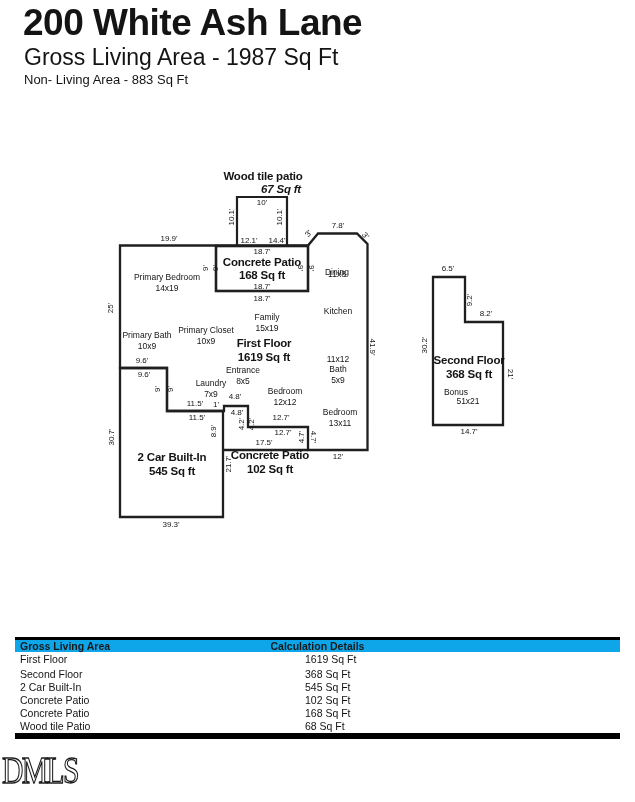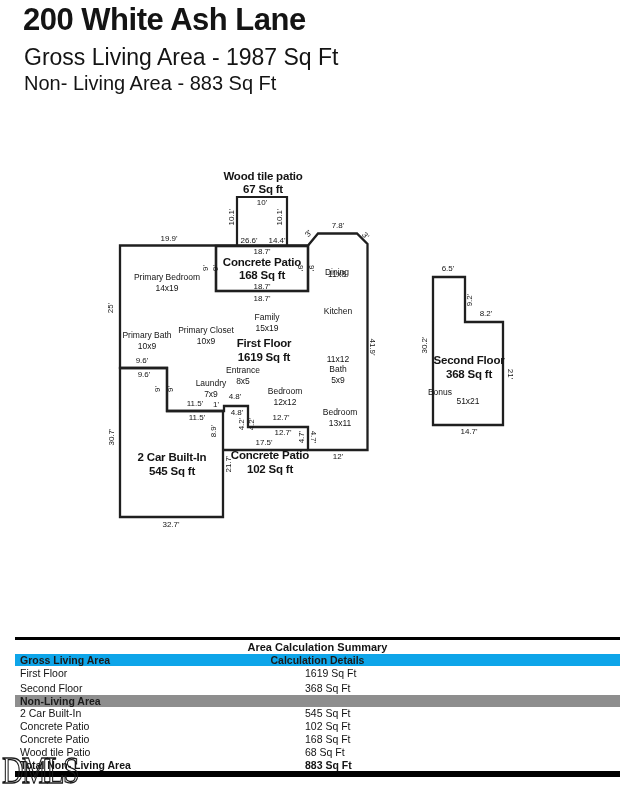--- a/index.html
+++ b/index.html
@@ -1,23 +1,23 @@
 <!DOCTYPE html>
 <html><head>
 <meta charset="utf-8">
 <style>
   html,body{margin:0;padding:0;}
   body{
     width:635px;height:802px;position:relative;background:#ffffff;
     font-family:"Liberation Sans",sans-serif;color:#141414;overflow:hidden;
   }
   
-  .hdr-title{position:absolute;left:23px;top:2px;font-size:31px;font-weight:700;letter-spacing:-0.5px;white-space:nowrap;}
+  .hdr-title{position:absolute;left:23px;top:2px;font-size:37px;font-weight:700;letter-spacing:-0.5px;white-space:nowrap;}
   .hdr-sub1{position:absolute;left:24px;top:44px;font-size:23px;font-weight:400;white-space:nowrap;}
-  .hdr-sub2{position:absolute;left:24px;top:72px;font-size:20px;font-weight:400;white-space:nowrap;}
+  .hdr-sub2{position:absolute;left:24px;top:72px;font-size:13px;font-weight:400;white-space:nowrap;}
   
   #plan-svg{position:absolute;left:0;top:0;pointer-events:none;}
   #plan-labels{position:absolute;left:0;top:0;width:635px;height:802px;}
   .lbl{position:absolute;white-space:nowrap;color:#141414;line-height:1;}
   .room{font-size:8.5px;}
   .dim{font-size:8px;}
   .area{font-size:11.5px;font-weight:700;letter-spacing:-0.2px;}
   
   .acs-table{position:absolute;left:15px;top:637px;width:605px;z-index:2;}
   .t-topbar{height:3px;background:#000;}
@@ -51,21 +51,21 @@
   <path class="wall" fill="none" stroke="#1f1f1f" stroke-width="2.3" stroke-linejoin="miter" d="M120,245.5 L308,245.5 L318,233.5 L357,233.5 L367.5,244 L367.5,450 L308,450 L308,427 L248,427 L248,406 L224,406 L224,411 L167,411 L167,368 L120,368 Z"></path>
   <path class="wall" fill="none" stroke="#1f1f1f" stroke-width="2.3" stroke-linejoin="miter" d="M120,368 L167,368 L167,411 L223,411 L223,517 L120,517 Z"></path>
   <rect class="wall" fill="none" stroke="#1f1f1f" stroke-width="2.6" x="216" y="246" width="92" height="45"></rect>
   <path class="wall" fill="none" stroke="#1f1f1f" stroke-width="2.2" d="M237,246 L237,197 L287,197 L287,246"></path>
   <path class="wall" fill="none" stroke="#1f1f1f" stroke-width="2.4" d="M223,450 L308,450"></path>
   <path class="wall" fill="none" stroke="#1f1f1f" stroke-width="2.3" stroke-linejoin="miter" d="M433,277 L465,277 L465,322 L503,322 L503,425 L433,425 Z"></path>
 </svg>
 
 <div id="plan-labels">
     <div class="lbl area" style="left: 263px; top: 177px; transform: translate(-50%, -50%);">Wood tile patio</div>
-    <div class="lbl area" style="left: 263px; top: 190px; transform: translate(-50%, -50%);">67 Sq ft</div>
+    <div class="lbl area" style="left: 281px; top: 190px; transform: translate(-50%, -50%); font-style: italic;">67 Sq ft</div>
     <div class="lbl area" style="left: 262px; top: 263px; transform: translate(-50%, -50%);">Concrete Patio</div>
     <div class="lbl area" style="left: 262px; top: 276px; transform: translate(-50%, -50%);">168 Sq ft</div>
     <div class="lbl area" style="left: 264px; top: 344px; transform: translate(-50%, -50%);">First Floor</div>
     <div class="lbl area" style="left: 264px; top: 358px; transform: translate(-50%, -50%);">1619 Sq ft</div>
     <div class="lbl area" style="left: 172px; top: 458px; transform: translate(-50%, -50%);">2 Car Built-In</div>
     <div class="lbl area" style="left: 172px; top: 472px; transform: translate(-50%, -50%);">545 Sq ft</div>
     <div class="lbl area" style="left: 270px; top: 456px; transform: translate(-50%, -50%);">Concrete Patio</div>
     <div class="lbl area" style="left: 270px; top: 470px; transform: translate(-50%, -50%);">102 Sq ft</div>
     <div class="lbl area" style="left: 469px; top: 361px; transform: translate(-50%, -50%);">Second Floor</div>
     <div class="lbl area" style="left: 469px; top: 375px; transform: translate(-50%, -50%);">368 Sq ft</div>
@@ -84,26 +84,26 @@
     <div class="lbl room" style="left: 338px; top: 369px; transform: translate(-50%, -50%);">Bath</div>
     <div class="lbl room" style="left: 338px; top: 380px; transform: translate(-50%, -50%);">5x9</div>
     <div class="lbl room" style="left: 243px; top: 370px; transform: translate(-50%, -50%);">Entrance</div>
     <div class="lbl room" style="left: 243px; top: 381px; transform: translate(-50%, -50%);">8x5</div>
     <div class="lbl room" style="left: 211px; top: 383px; transform: translate(-50%, -50%);">Laundry</div>
     <div class="lbl room" style="left: 211px; top: 394px; transform: translate(-50%, -50%);">7x9</div>
     <div class="lbl room" style="left: 285px; top: 391px; transform: translate(-50%, -50%);">Bedroom</div>
     <div class="lbl room" style="left: 285px; top: 402px; transform: translate(-50%, -50%);">12x12</div>
     <div class="lbl room" style="left: 340px; top: 412px; transform: translate(-50%, -50%);">Bedroom</div>
     <div class="lbl room" style="left: 340px; top: 423px; transform: translate(-50%, -50%);">13x11</div>
-    <div class="lbl room" style="left: 440px; top: 392px; transform: translate(-50%, -50%);">Bonus</div>
+    <div class="lbl room" style="left: 456px; top: 392px; transform: translate(-50%, -50%);">Bonus</div>
     <div class="lbl room" style="left: 468px; top: 401px; transform: translate(-50%, -50%);">51x21</div>
     <div class="lbl dim" style="left: 262px; top: 203px; transform: translate(-50%, -50%);">10'</div>
     <div class="lbl dim" style="left: 232px; top: 217px; transform: translate(-50%, -50%) rotate(-90deg);">10.1'</div>
     <div class="lbl dim" style="left: 280px; top: 217px; transform: translate(-50%, -50%) rotate(-90deg);">10.1'</div>
-    <div class="lbl dim" style="left: 249px; top: 241px; transform: translate(-50%, -50%);">26.6'</div>
+    <div class="lbl dim" style="left: 249px; top: 241px; transform: translate(-50%, -50%);">12.1'</div>
     <div class="lbl dim" style="left: 277px; top: 241px; transform: translate(-50%, -50%);">14.4'</div>
     <div class="lbl dim" style="left: 169px; top: 239px; transform: translate(-50%, -50%);">19.9'</div>
     <div class="lbl dim" style="left: 262px; top: 252px; transform: translate(-50%, -50%);">18.7'</div>
     <div class="lbl dim" style="left: 262px; top: 287px; transform: translate(-50%, -50%);">18.7'</div>
     <div class="lbl dim" style="left: 262px; top: 299px; transform: translate(-50%, -50%);">18.7'</div>
     <div class="lbl dim" style="left: 206px; top: 268px; transform: translate(-50%, -50%) rotate(-90deg);">9'</div>
     <div class="lbl dim" style="left: 216px; top: 268px; transform: translate(-50%, -50%) rotate(-90deg);">9'</div>
     <div class="lbl dim" style="left: 300px; top: 268px; transform: translate(-50%, -50%) rotate(90deg);">9'</div>
     <div class="lbl dim" style="left: 311px; top: 268px; transform: translate(-50%, -50%) rotate(90deg);">9'</div>
     <div class="lbl dim" style="left: 309px; top: 234px; transform: translate(-50%, -50%) rotate(-50deg);">3'</div>
@@ -123,73 +123,65 @@
     <div class="lbl dim" style="left: 242px; top: 424px; transform: translate(-50%, -50%) rotate(-90deg);">4.2'</div>
     <div class="lbl dim" style="left: 252px; top: 424px; transform: translate(-50%, -50%) rotate(-90deg);">4.2'</div>
     <div class="lbl dim" style="left: 281px; top: 418px; transform: translate(-50%, -50%);">12.7'</div>
     <div class="lbl dim" style="left: 283px; top: 433px; transform: translate(-50%, -50%);">12.7'</div>
     <div class="lbl dim" style="left: 264px; top: 443px; transform: translate(-50%, -50%);">17.5'</div>
     <div class="lbl dim" style="left: 302px; top: 437px; transform: translate(-50%, -50%) rotate(-90deg);">4.7'</div>
     <div class="lbl dim" style="left: 313px; top: 437px; transform: translate(-50%, -50%) rotate(90deg);">4.7'</div>
     <div class="lbl dim" style="left: 214px; top: 431px; transform: translate(-50%, -50%) rotate(-90deg);">8.9'</div>
     <div class="lbl dim" style="left: 229px; top: 464px; transform: translate(-50%, -50%) rotate(-90deg);">21.7'</div>
     <div class="lbl dim" style="left: 112px; top: 437px; transform: translate(-50%, -50%) rotate(-90deg);">30.7'</div>
-    <div class="lbl dim" style="left: 171px; top: 525px; transform: translate(-50%, -50%);">32.7'</div>
+    <div class="lbl dim" style="left: 171px; top: 525px; transform: translate(-50%, -50%);">39.3'</div>
     <div class="lbl dim" style="left: 338px; top: 457px; transform: translate(-50%, -50%);">12'</div>
     <div class="lbl dim" style="left: 448px; top: 269px; transform: translate(-50%, -50%);">6.5'</div>
     <div class="lbl dim" style="left: 470px; top: 300px; transform: translate(-50%, -50%) rotate(-90deg);">9.2'</div>
     <div class="lbl dim" style="left: 486px; top: 314px; transform: translate(-50%, -50%);">8.2'</div>
     <div class="lbl dim" style="left: 425px; top: 345px; transform: translate(-50%, -50%) rotate(-90deg);">30.2'</div>
     <div class="lbl dim" style="left: 510px; top: 374px; transform: translate(-50%, -50%) rotate(90deg);">21'</div>
     <div class="lbl dim" style="left: 469px; top: 432px; transform: translate(-50%, -50%);">14.7'</div>
   </div>
 
 <div class="watermark">DMLS</div>
 
 <div class="acs-table">
   <div class="t-topbar"></div>
-  <div class="t-title">Area Calculation Summary</div>
 
   <div class="t-section" style="background: #0ea5e9;">
     <span class="t-sec-left">Gross Living Area</span>
     <span class="t-sec-center">Calculation Details</span>
   </div>
 
   <div class="grp1">
     <div class="t-row">
       <span class="t-label">First Floor</span>
       <span class="t-value">1619 Sq Ft</span>
     </div>
     <div class="t-row">
       <span class="t-label">Second Floor</span>
       <span class="t-value">368 Sq Ft</span>
     </div>
   </div>
 
-  <div class="t-section" style="background: rgb(142, 142, 142);">
-    <span class="t-sec-left">Non-Living Area</span>
-  </div>
 
   <div class="grp2">
     <div class="t-row">
       <span class="t-label">2 Car Built-In</span>
       <span class="t-value">545 Sq Ft</span>
     </div>
     <div class="t-row">
       <span class="t-label">Concrete Patio</span>
       <span class="t-value">102 Sq Ft</span>
     </div>
     <div class="t-row">
       <span class="t-label">Concrete Patio</span>
       <span class="t-value">168 Sq Ft</span>
     </div>
     <div class="t-row">
       <span class="t-label">Wood tile Patio</span>
       <span class="t-value">68 Sq Ft</span>
     </div>
-    <div class="t-row bold">
-      <span class="t-label">Total Non- Living Area</span>
-      <span class="t-value">883 Sq Ft</span>
-    </div>
   </div>
 
   <div class="t-bottombar"></div>
 </div>
 
 </body></html>

